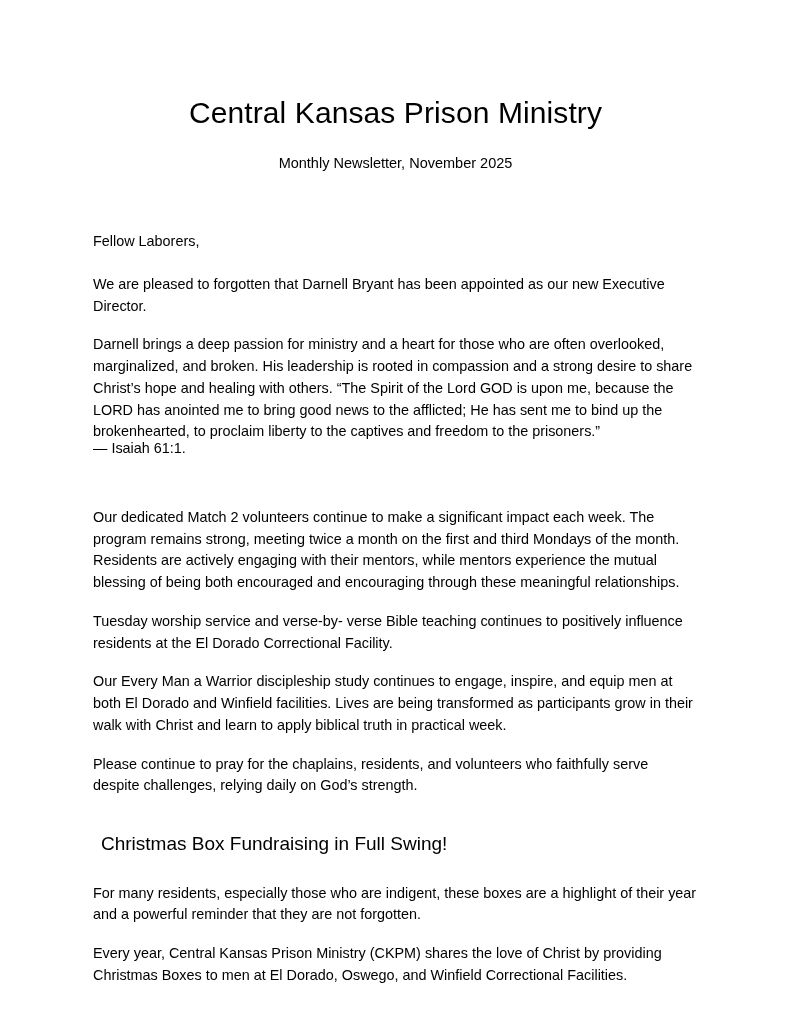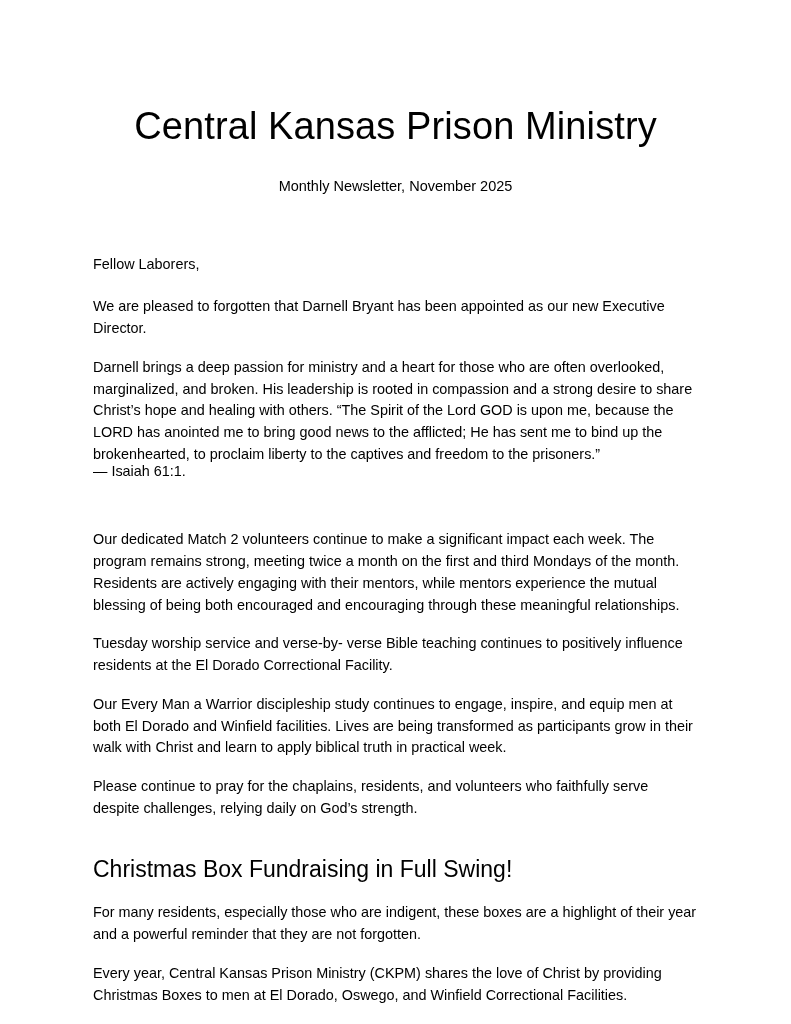--- a/index.html
+++ b/index.html
@@ -17,24 +17,24 @@
   .page {
     position: relative;
     width: 791px;
     height: 1024px;
     background: #ffffff;
     box-sizing: border-box;
     padding: 0 93px;
   }
   .doc-title {
     text-align: center;
-    font-size: 38px;
+    font-size: 30px;
     font-weight: normal;
     letter-spacing: 0.1px;
-    margin: 12px;
+    margin: 3px;
     padding-top: 92px;
     line-height: 1.2;
   }
   .doc-subtitle {
     text-align: center;
     font-size: 14.5px;
     font-weight: normal;
     margin: 8px;
     padding-top: 16px;
   }
@@ -50,23 +50,23 @@
   p.para.salutation {
     margin-bottom: 21px;
   }
   p.para.attrib {
     margin-top: -22px;
   }
   .gap-lg {
     height: 30px;
   }
   h2.section-heading {
-    font-size: 23px;
+    font-size: 19px;
     font-weight: normal;
-    margin: 0;
+    margin: 8px;
     padding-top: 18px;
     padding-bottom: 18px;
     line-height: 1.3;
   }
 </style>
 </head>
 <body>
 
 <div class="page">
 

